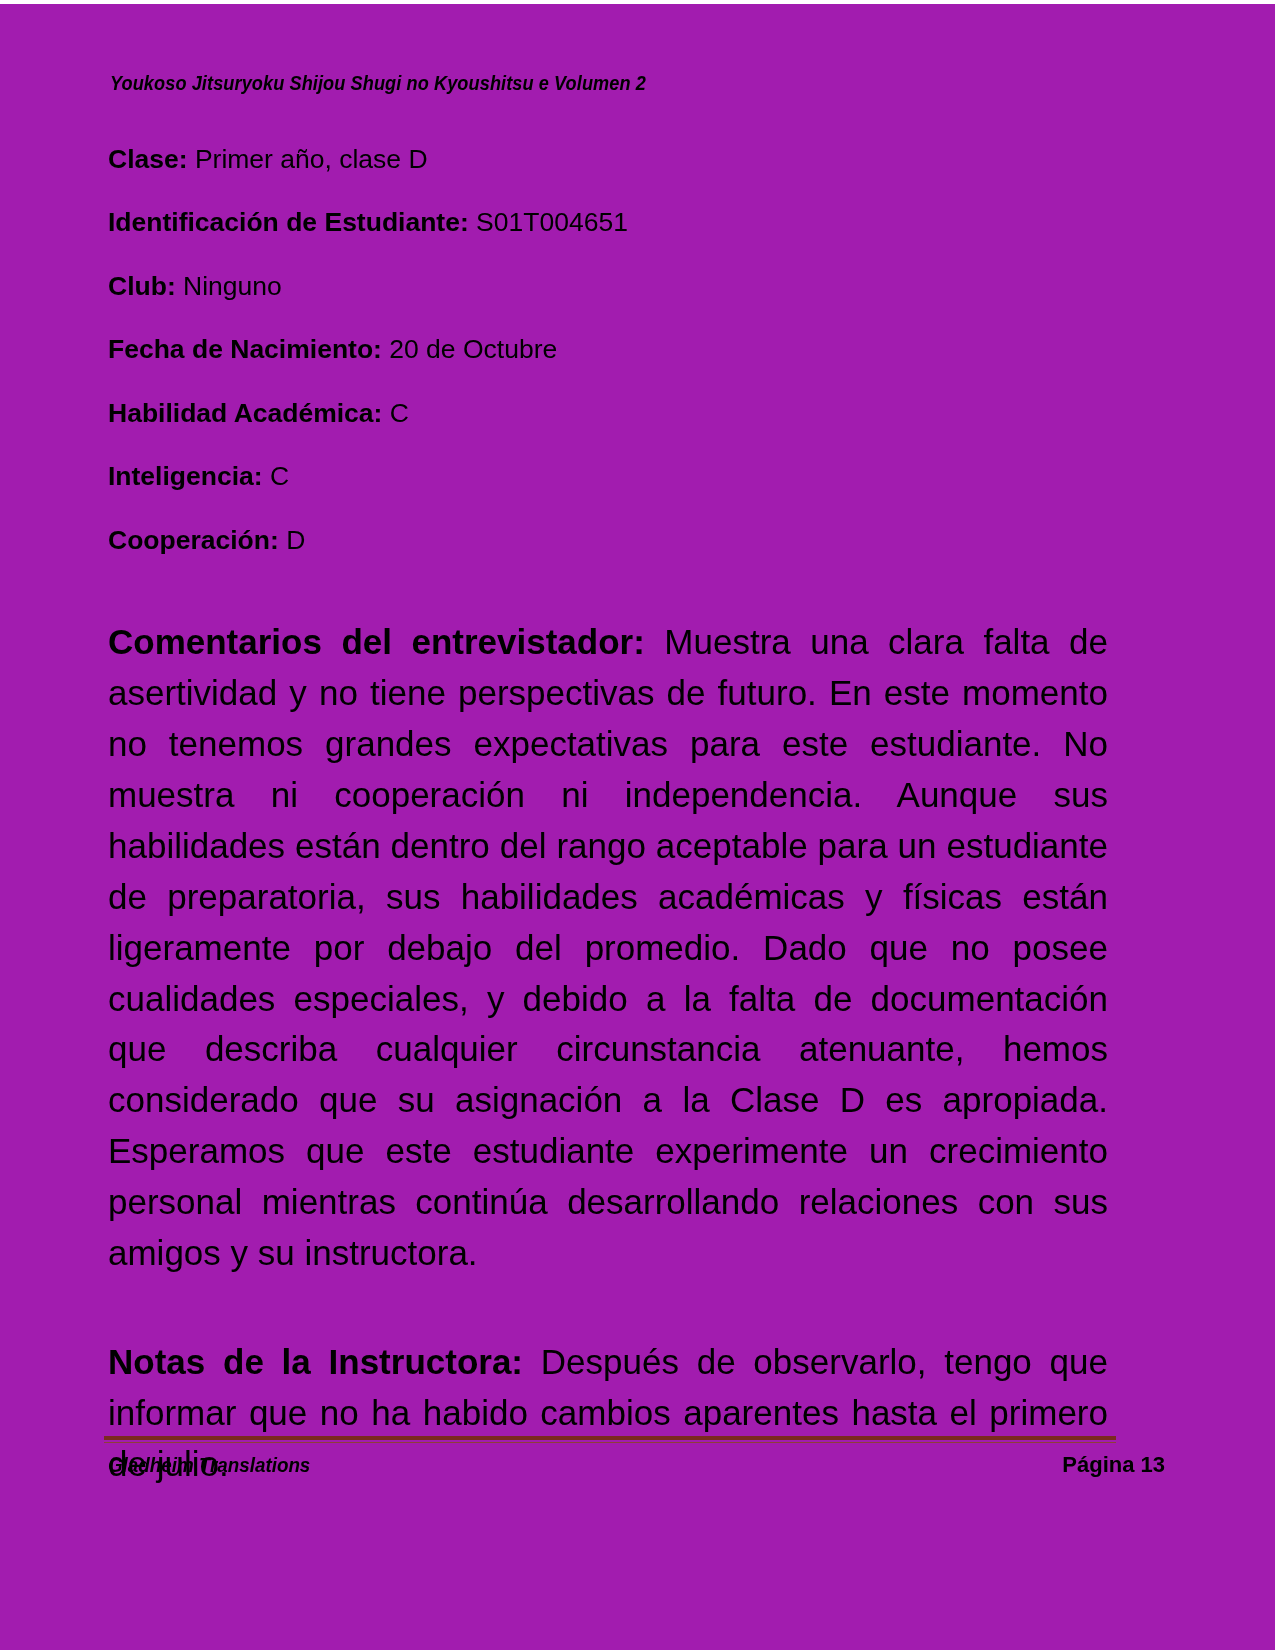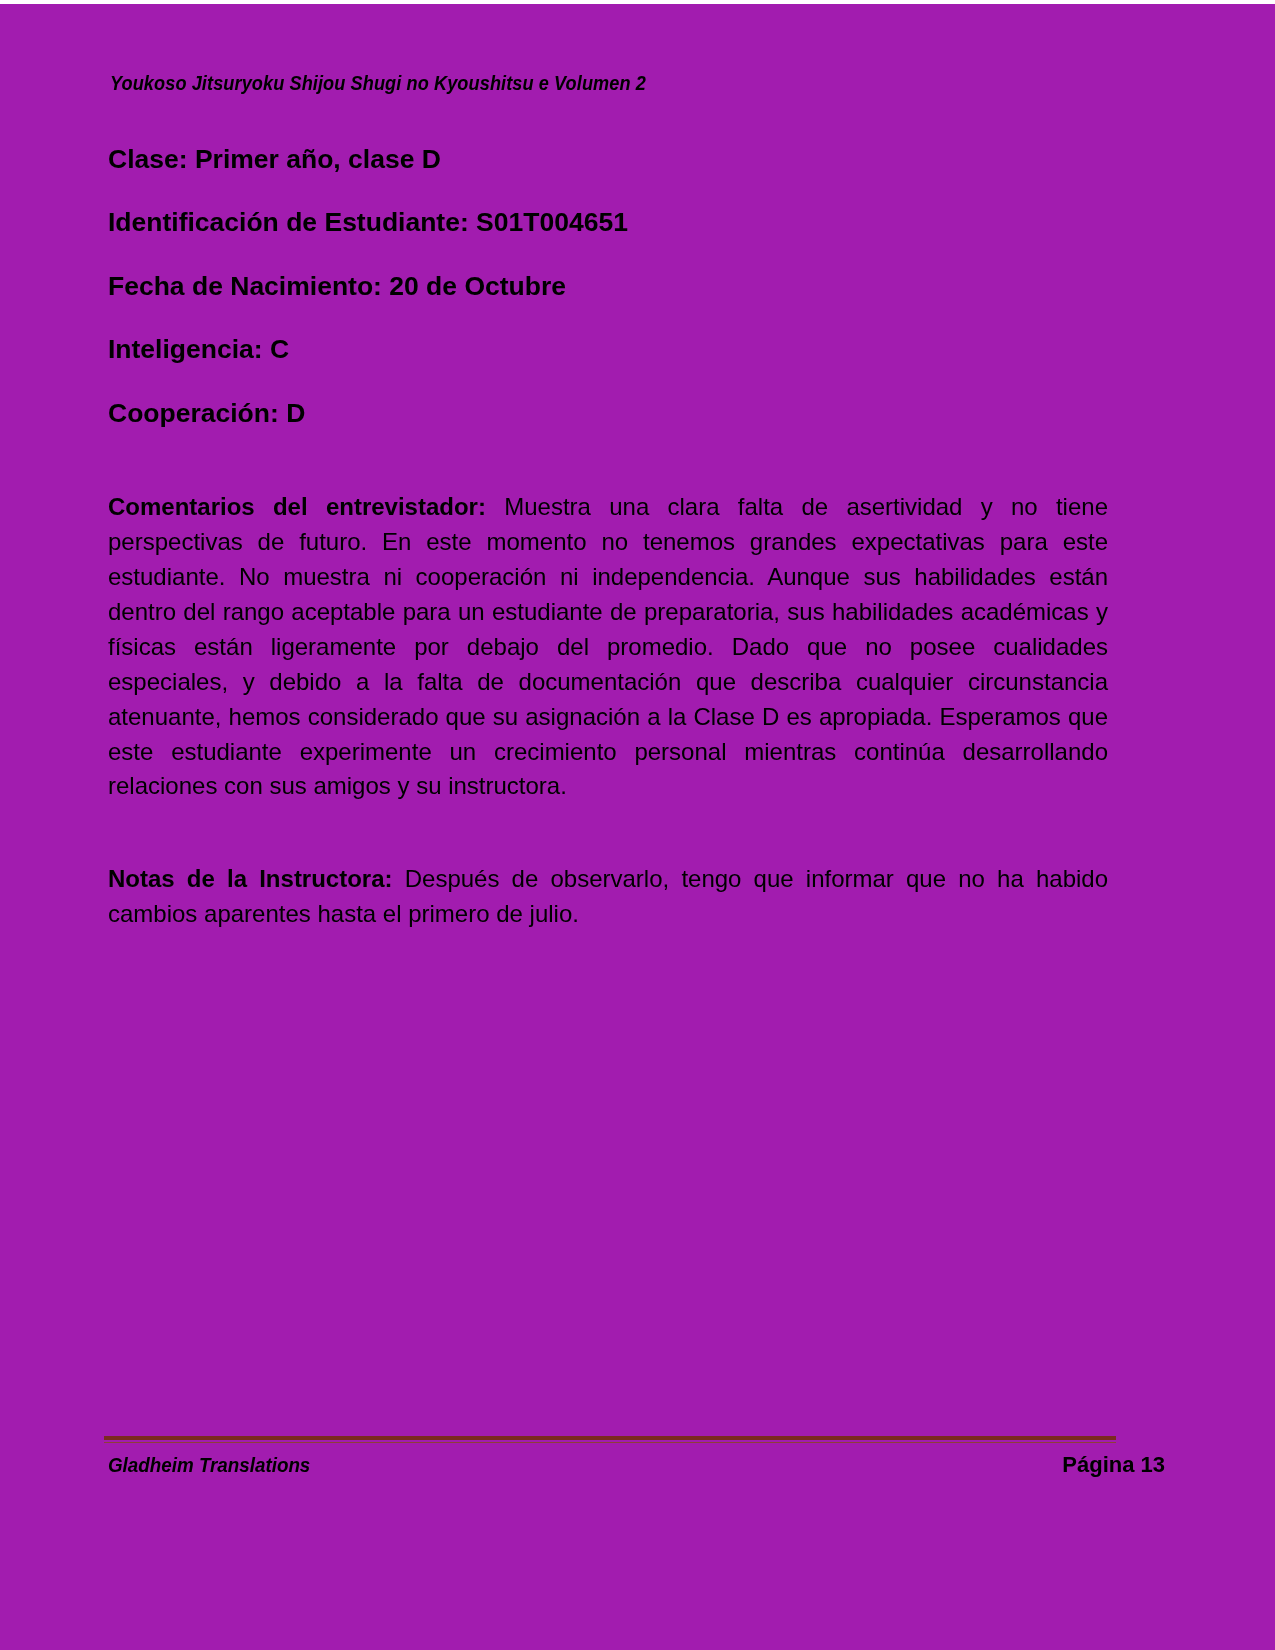--- a/index.html
+++ b/index.html
@@ -64,33 +64,33 @@
   .field-line {
     font-size: 26.5px;
     line-height: 1.30;
     margin: 0 0 29px 0;
     white-space: nowrap;
   }
   .field-line .key {
     font-weight: bold;
   }
   .field-line .val {
-    font-weight: bold;
+    font-weight: normal;
   }
 
   .fields {
     margin-top: 6px;
   }
 
   
   .para-block {
     margin-top: 60px;
   }
   .para {
-    font-size: 24px;
+    font-size: 35px;
     line-height: 1.455;
     text-align: justify;
     text-justify: inter-word;
     margin: 0;
     hyphens: none;
   }
   .para .key {
     font-weight: bold;
   }
   .para-block-second {
@@ -147,25 +147,31 @@
     <div class="fields">
 
       <p class="field-line">
         <span class="key">Clase</span><span class="key">: </span><span class="val">Primer año, clase D</span>
       </p>
 
       <p class="field-line">
         <span class="key">Identificación de Estudiante</span><span class="key">: </span><span class="val">S01T004651</span>
       </p>
 
+      <p class="field-line">
+        <span class="key">Club</span><span class="key">: </span><span class="val">Ninguno</span>
+      </p>
 
       <p class="field-line">
         <span class="key">Fecha de Nacimiento</span><span class="key">: </span><span class="val">20 de Octubre</span>
       </p>
 
+      <p class="field-line">
+        <span class="key">Habilidad Académica</span><span class="key">: </span><span class="val">C</span>
+      </p>
 
       <p class="field-line">
         <span class="key">Inteligencia</span><span class="key">: </span><span class="val">C</span>
       </p>
 
 
 
       <p class="field-line">
         <span class="key">Cooperación</span><span class="key">: </span><span class="val">D</span>
       </p>

